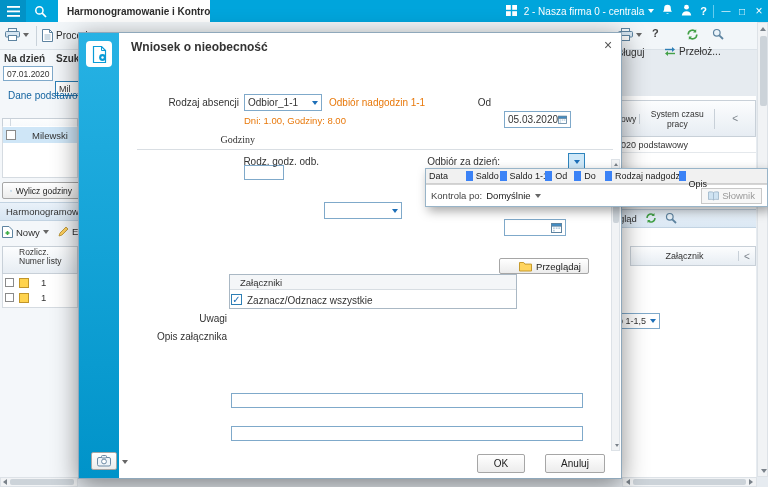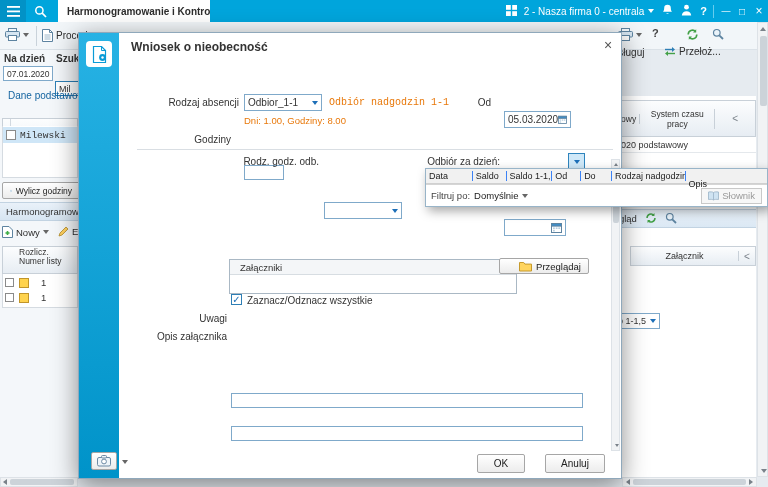--- a/index.html
+++ b/index.html
@@ -15,21 +15,21 @@
   .car.white { border-top-color:#fff; }
   .btn { background:linear-gradient(#ffffff,#ececec); border:1px solid #a6a6a6; border-radius:2px; display:flex; align-items:center; justify-content:center; color:#222; gap:4px; }
   .flat { display:flex; align-items:center; gap:3px; color:#2d2d2d; }
   .hdr { background:linear-gradient(#fcfdfe,#e7edf3); border:1px solid #c8d0d8; color:#333; }
   .orange { color:#e8780a; }
   .blue { color:#1464a0; }
   .s9 { font-size:9px;align-items:center; } .s95 { font-size:9.5px; } .s85 { font-size:8.5px; }
   .dialog { background:#fff; border:1px solid #8fa8bb; box-shadow:0 6px 24px rgba(0,0,0,.45); z-index:10; }
   .strip { background:linear-gradient(180deg,#27b2e4,#0093c9); }
   .popup { background:#fff; border:1px solid #98b4c8; box-shadow:3px 4px 10px rgba(0,0,0,.35); z-index:20; }
-  .pcell { border-right:1px solid #3b82f6; padding:0 3px; display:flex; align-items:center; overflow:hidden; white-space:nowrap; font-size:9px; }
+  .pcell { border-right:7px solid #3b82f6; padding:0 3px; display:flex; align-items:center; overflow:hidden; white-space:nowrap; font-size:9px; }
   .phead { background:#f1f1f1; border-bottom:1px solid #d0d0d0; color:#222; }
   .prow { background:#c9e6f8; }
   .sb { background:#f1f3f5; border:1px solid #dde2e7; }
   .sb-thumb { background:#ccd3d9; border-radius:2px; }
   .arr-up { width:0;height:0;border-left:3px solid transparent;border-right:3px solid transparent;border-bottom:4px solid #7a828a; }
   .arr-down { width:0;height:0;border-left:3px solid transparent;border-right:3px solid transparent;border-top:4px solid #7a828a; }
   .arr-left { width:0;height:0;border-top:3px solid transparent;border-bottom:3px solid transparent;border-right:4px solid #7a828a; }
   .arr-right { width:0;height:0;border-top:3px solid transparent;border-bottom:3px solid transparent;border-left:4px solid #7a828a; }
   .cb { background:#fff; border:1px solid #8a8a8a; }
   .ysq { background:#ffd34e; border:1px solid #c1952a; }
@@ -147,21 +147,21 @@
         <span>Nazwisko</span>
         <span class="arr-up" style="border-bottom-color:#5d83a0;"></span>
         <svg width="9" height="8" viewBox="0 0 9 8">
             <path d="M0.5 0.5h8L5.5 4v3L3.5 6V4z" fill="#d8e2ea" stroke="#8aa0b2" stroke-width="0.8"></path>
           </svg>
       </div>
     </div>
     <div class="abs" style="left:2px;top:104px;width:76px;height:52px;background:#fff;border:1px solid #d5dbe1;border-top:none;"></div>
     <div class="abs flex" style="left:3px;top:105px;width:74px;height:16px;background:#cfe6f7;">
       <span class="cb" style="width:10px;height:10px;margin-left:3px;"></span>
-      <span class="s95 nowrap" style="margin-left:4px;font-family:Liberation Mono, monospace;">Milewski</span>
+      <span class="s95 nowrap" style="margin-left:16px;">Milewski</span>
     </div>
 
     <div class="abs btn s85" style="left:2px;top:160px;width:78px;height:17px;justify-content:flex-start;padding:0 7px;">
       <svg width="12" height="12" viewBox="0 0 12 12">
           <circle cx="6" cy="6" r="4.8" fill="#fff" stroke="#2e7fb5" stroke-width="1.2"></circle>
           <path d="M6 3.2V6l2 1.3" fill="none" stroke="#2e7fb5" stroke-width="1.1"></path>
         </svg>
       <span class="nowrap">Wylicz godziny</span>
     </div>
 
@@ -337,39 +337,39 @@
 
     <div class="abs nowrap" style="left:52px;top:7px;font-size:12px;font-weight:bold;color:#333;">Wniosek o nieobecność</div>
     <div class="abs flex" style="left:520px;top:3px;width:18px;height:18px;justify-content:center;font-size:14px;color:#555;">×</div>
 
 
     <div class="abs lblR nowrap" style="left:80px;top:64px;width:80px;">Rodzaj absencji</div>
     <div class="abs input" style="left:165px;top:61px;width:78px;height:17px;">
       <span class="nowrap">Odbior_1-1</span>
       <span class="car" style="margin-left:auto;"></span>
     </div>
-    <div class="abs orange nowrap" style="left:250px;top:64px;font-family:Liberation Mono, monospace;">Odbiór nadgodzin 1-1</div>
+    <div class="abs orange nowrap" style="left:250px;top:64px;">Odbiór nadgodzin 1-1</div>
     <div class="abs lblR nowrap" style="left:392px;top:64px;width:20px;">Od</div>
     <div class="abs input" style="left:425px;top:61px;width:67px;height:17px;justify-content:space-between;">
       <span class="nowrap">05.03.2020</span>
       <svg width="11" height="11" viewBox="0 0 11 11">
           <rect x="0.5" y="1.5" width="10" height="9" fill="#fff" stroke="#5d83a0"></rect>
           <rect x="0.5" y="1.5" width="10" height="2.6" fill="#3f8dc6" stroke="#5d83a0"></rect>
           <g fill="#b8cedd">
             <rect x="2" y="5.4" width="1.8" height="1.6"></rect>
             <rect x="4.7" y="5.4" width="1.8" height="1.6"></rect>
             <rect x="7.3" y="5.4" width="1.8" height="1.6"></rect>
             <rect x="2" y="7.8" width="1.8" height="1.6"></rect>
           </g>
         </svg>
     </div>
 
     <div class="abs orange s95 nowrap" style="left:165px;top:82px;">Dni: 1.00, Godziny: 8.00</div>
 
-    <div class="abs lblR nowrap" style="left:72px;top:101px;width:80px;">Godziny</div>
+    <div class="abs lblR nowrap" style="left:96px;top:101px;width:80px;font-family:Liberation Serif, serif;">Godziny</div>
     <div class="abs input" style="left:165px;top:98px;width:40px;height:15px;">
       <span></span>
     </div>
 
     <div class="abs" style="left:58px;top:116px;width:476px;height:1px;background:#d9dee3;"></div>
 
     <div class="abs lblR nowrap" style="left:128px;top:123px;width:112px;">Rodz. godz. odb.</div>
     <div class="abs input" style="left:245px;top:120px;width:78px;height:17px;">
       <span></span>
       <span class="car" style="margin-left:auto;"></span>
@@ -385,21 +385,21 @@
             <rect x="4.7" y="5.4" width="1.8" height="1.6"></rect>
             <rect x="7.3" y="5.4" width="1.8" height="1.6"></rect>
             <rect x="2" y="7.8" width="1.8" height="1.6"></rect>
           </g>
         </svg>
     </div>
     <div class="abs flex" style="left:489px;top:120px;width:17px;height:17px;background:#cfe8f8;border:1px solid #2e84bd;justify-content:center;">
       <span class="car"></span>
     </div>
 
-    <div class="abs" style="left:150px;top:226px;width:288px;height:35px;border:1px solid #aab8c4;background:#fff;">
+    <div class="abs" style="left:150px;top:241px;width:288px;height:35px;border:1px solid #aab8c4;background:#fff;">
       <div class="s95 flex" style="height:15px;background:#f4f6f8;border-bottom:1px solid #d7dde2;padding-left:10px;">Załączniki</div>
     </div>
     <div class="abs btn s95" style="left:420px;top:225px;width:90px;height:16px;padding-left:12px;">
       <svg width="13" height="11" viewBox="0 0 13 11">
           <path d="M0.5 1.5h4.2l1.2 1.6h6.6v6.9H0.5z" fill="#ffd45e" stroke="#c79b2d"></path>
         </svg>
       <span>Przeglądaj</span>
     </div>
 
     <div class="abs cb flex" style="left:152px;top:261px;width:11px;height:11px;justify-content:center;border-color:#2e7fb5;">
@@ -442,21 +442,21 @@
     <div class="flex phead" style="height:15px;">
       <div class="pcell" style="width:47px;">Data</div>
       <div class="pcell" style="width:34px;">Saldo</div>
       <div class="pcell" style="width:46px;">Saldo 1-1,5</div>
       <div class="pcell" style="width:29px;">Od</div>
       <div class="pcell" style="width:31px;">Do</div>
       <div class="pcell" style="width:74px;">Rodzaj nadgodzin</div>
       <div class="pcell" style="width:82px;border-right:none;margin-top:16px;">Opis</div>
     </div>
     <div class="flex" style="height:22px;border-top:1px solid #d5d5d5;padding:0 5px;gap:4px;background:#fff;">
-      <span class="s95" style="color:#444;">Filtruj po:</span>
+      <span class="s95" style="color:#444;">Kontrola po:</span>
       <span class="s95" style="color:#222;">Domyślnie</span>
       <span class="car gray"></span>
       <span style="flex:1;"></span>
       <div class="flex" style="gap:3px;border:1px solid #c9c9c9;background:#f7f7f7;height:16px;padding:0 6px;color:#9a9a9a;">
         <svg width="11" height="10" viewBox="0 0 11 10">
             <path d="M5.5 1.5C4.5.8 2.8.7.5 1v7.5c2.3-.3 4-.2 5 .5 1-.7 2.7-.8 5-.5V1c-2.3-.3-4-.2-5 .5z" fill="#cfe3f2" stroke="#9ab2c6" stroke-width="0.8"></path>
             <line x1="5.5" y1="1.5" x2="5.5" y2="9" stroke="#9ab2c6" stroke-width="0.8"></line>
           </svg>
         <span class="s95">Słownik</span>
       </div>

